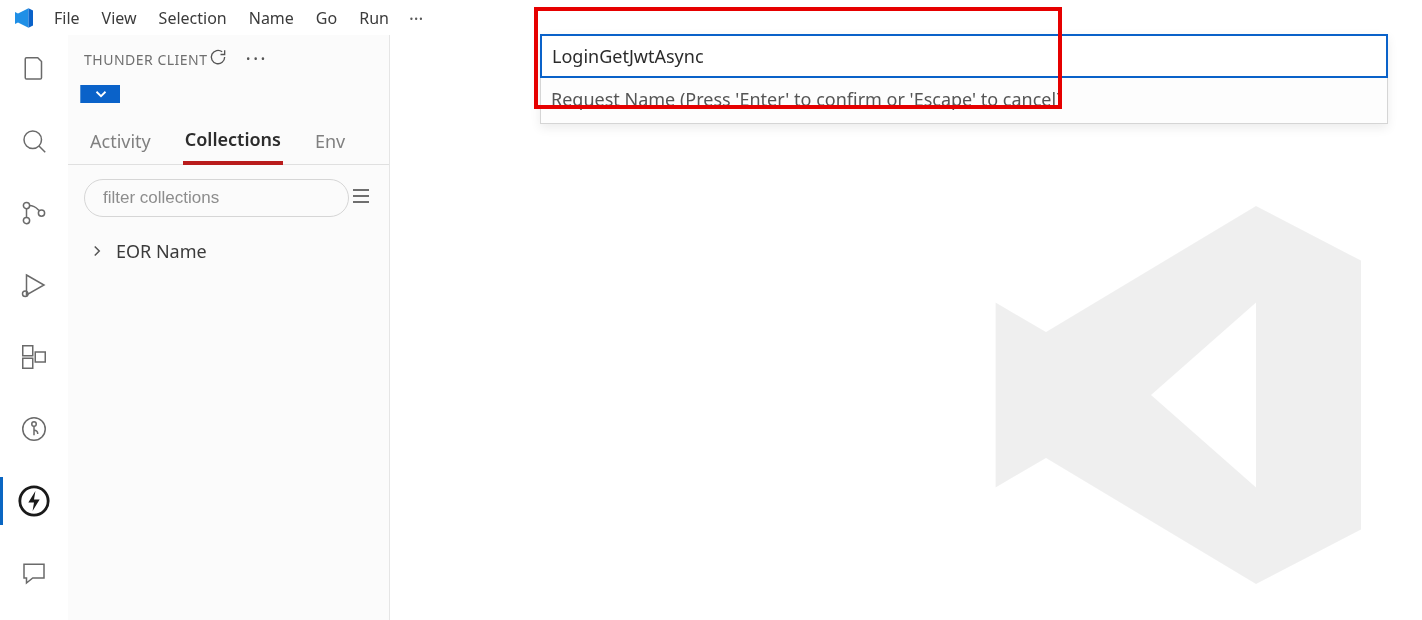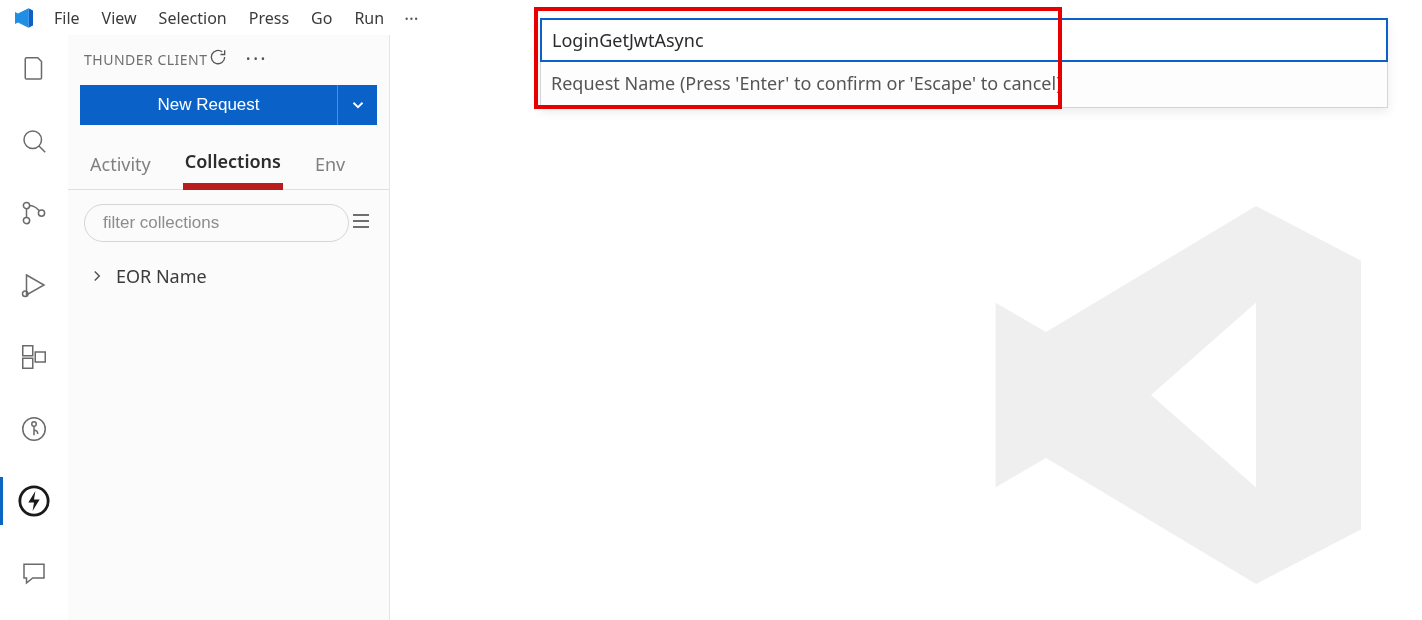--- a/index.html
+++ b/index.html
@@ -150,21 +150,21 @@
     font-size: 18px;
     color: #808080;
   }
   .tc-tab {
     padding: 6px 2px 10px 2px;
     cursor: pointer;
   }
   .tc-tab.active {
     color: #2c2c2c;
     font-weight: 600;
-    border-bottom: 7px solid #b91c1c;
+    border-bottom: 4px solid #b91c1c;
     margin-bottom: -1px;
   }
 
   .filter-row {
     display: flex;
     align-items: center;
     gap: 0;
     padding: 14px 16px 6px 16px;
   }
   .filter-input {
@@ -207,21 +207,21 @@
     top: 150px;
     width: 420px;
     height: 420px;
     opacity: 0.06;
     pointer-events: none;
   }
 
   
   .quickinput {
     position: absolute;
-    top: 18px;
+    top: 34px;
     left: 540px;
     width: 848px;
     background: #fdfdfd;
     border: 1px solid #d5d5d5;
     box-shadow: 0 4px 10px rgba(0,0,0,0.08);
     z-index: 10;
   }
   .quickinput input {
     width: 100%;
     border: 1px solid #0a62c9;
@@ -254,21 +254,21 @@
   <div class="menubar">
     <div class="logo">
       <svg viewBox="0 0 32 32" width="24" height="24">
         <path d="M22 3 L22 29 L8 22 L4 24 L4 8 L8 10 Z" fill="#1f8fe6"></path>
         <path d="M22 3 L28 6 L28 26 L22 29 Z" fill="#0a62c9"></path>
       </svg>
     </div>
     <div class="menu-item">File</div>
     <div class="menu-item">View</div>
     <div class="menu-item">Selection</div>
-    <div class="menu-item">Press</div>
+    <div class="menu-item">Name</div>
     <div class="menu-item">Go</div>
     <div class="menu-item">Run</div>
     <div class="menu-overflow">···</div>
   </div>
 
   <div class="body-area">
 
     <div class="activity-bar">
       <div class="activity-item">
         <svg viewBox="0 0 24 24">
@@ -334,21 +334,20 @@
             <svg viewBox="0 0 24 24">
                 <path d="M20 12a8 8 0 1 1-3-6.2"></path>
                 <path d="M20 4v5h-5"></path>
               </svg>
           </span>
           <span class="dots">···</span>
         </span>
       </div>
 
       <div class="new-request-wrap">
-        <button class="new-request-btn">New Request</button>
         <button class="new-request-drop">
           <svg viewBox="0 0 24 24">
               <path d="M6 9l6 6 6-6"></path>
             </svg>
         </button>
       </div>
 
       <div class="tc-tabs">
         <div class="tc-tab">Activity</div>
         <div class="tc-tab active">Collections</div>

